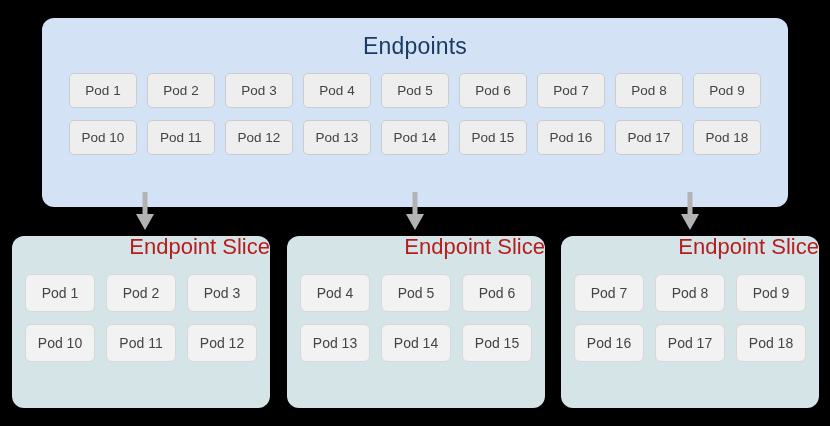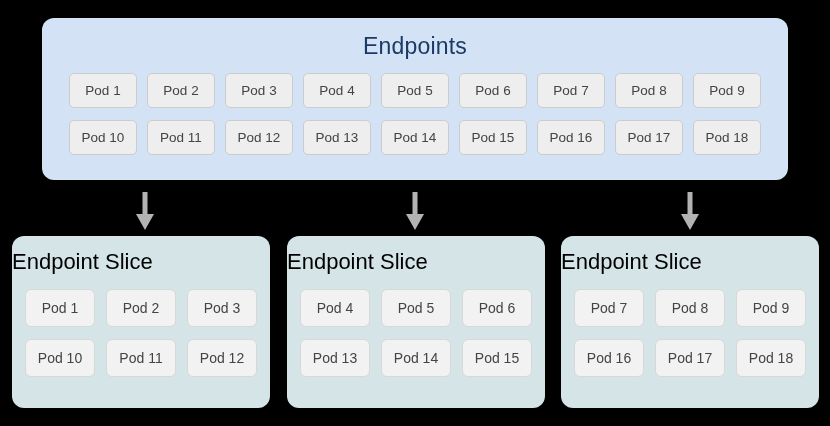--- a/index.html
+++ b/index.html
@@ -14,21 +14,21 @@
     font-family: "Liberation Sans", sans-serif;
     position: relative;
   }
 
   
   #endpoints-card {
     position: absolute;
     left: 42px;
     top: 18px;
     width: 746px;
-    height: 162px;
+    height: 189px;
     background: #d3e3f5;
     border-radius: 12px;
     box-sizing: border-box;
   }
   #endpoints-title {
     text-align: center;
     color: #1b3a66;
     font-size: 23px;
     font-weight: 400;
     letter-spacing: 0.2px;
@@ -71,25 +71,24 @@
   .slice-card {
     position: absolute;
     top: 236px;
     width: 258px;
     height: 172px;
     background: #d4e4e7;
     border-radius: 12px;
     box-sizing: border-box;
   }
   .slice-title {
-    text-align: left;
-    color: #000000;
+    text-align: right;
+    color: #b91c1c;
     font-size: 22px;
     font-weight: 400;
-    padding-top: 15px;
     line-height: 1;
   }
   .slice-row {
     display: flex;
     justify-content: center;
     gap: 11px;
     margin-top: 16px;
   }
   .slice-row.second { margin-top: 12px; }
   .slice-pod {

